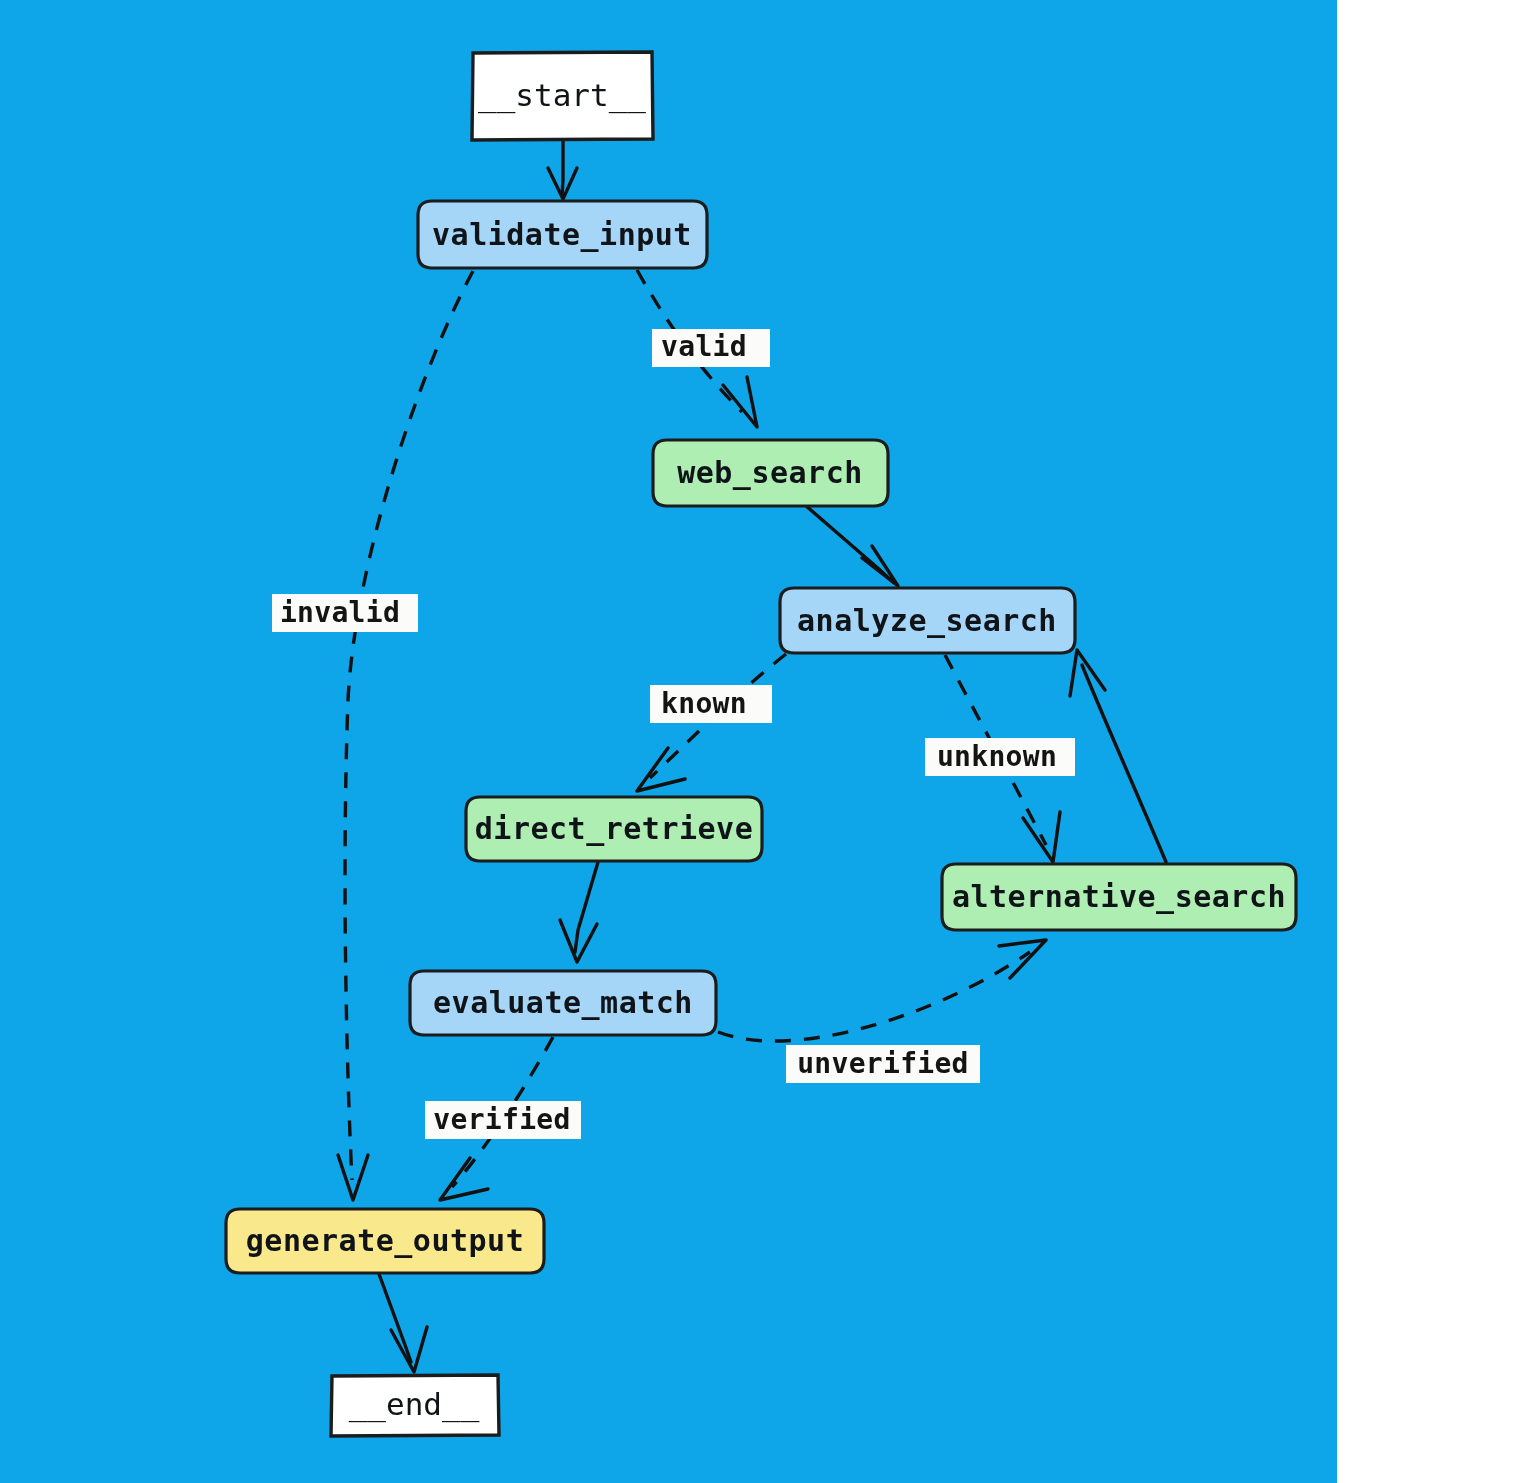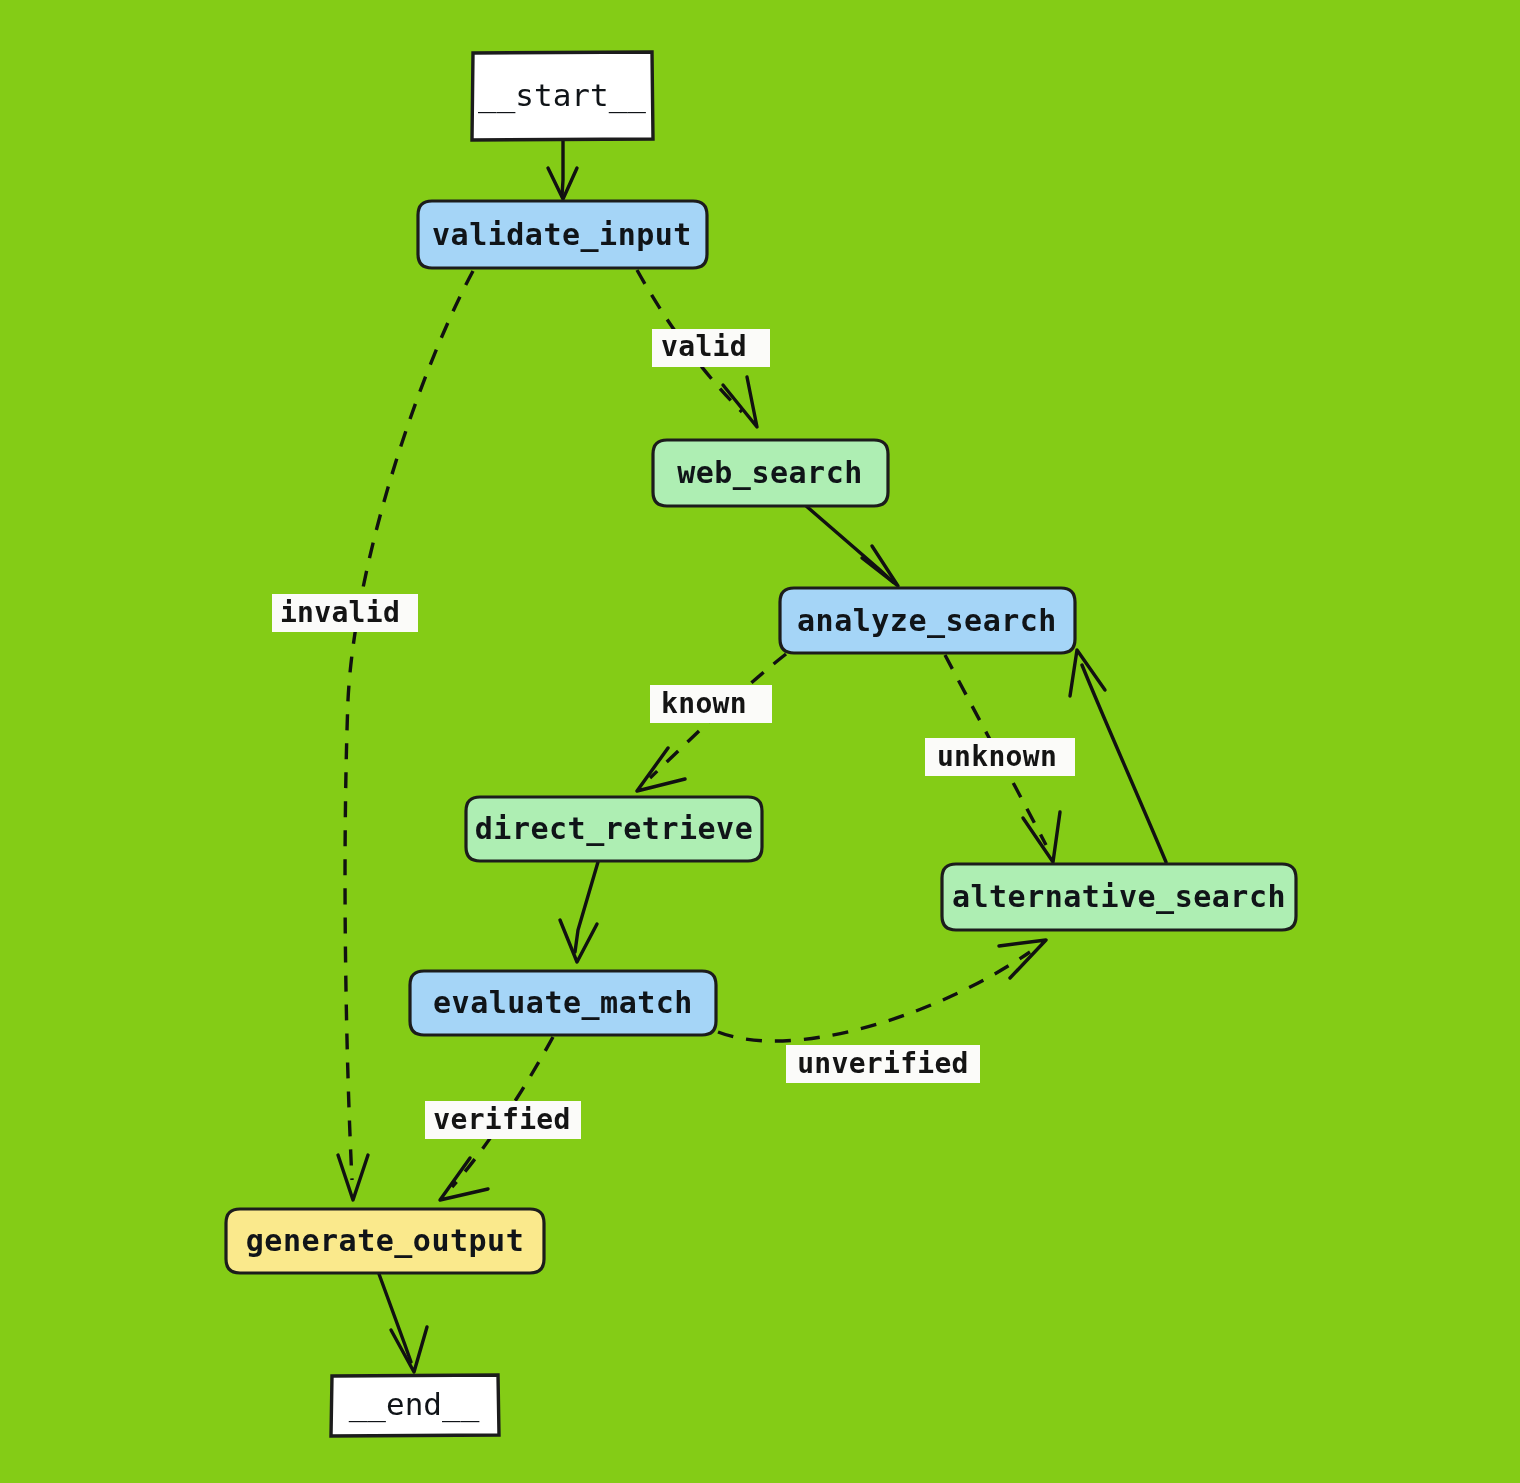--- a/index.html
+++ b/index.html
@@ -8,23 +8,23 @@
     background: #ffffff;
   }
   body {
     width: 1520px;
     height: 1483px;
     font-family: "DejaVu Sans Mono", monospace;
     overflow: hidden;
   }
   #graph-root {
     position: relative;
-    width: 1520px;
+    width: 1337px;
     height: 1483px;
-    background: #84cc16;
+    background: #0ea5e9;
   }
   svg#flow {
     display: block;
     width: 1520px;
     height: 1483px;
   }
   .node-rect-rounded {
     stroke: #1c1c1c;
     stroke-width: 3.2;
     stroke-linejoin: round;

